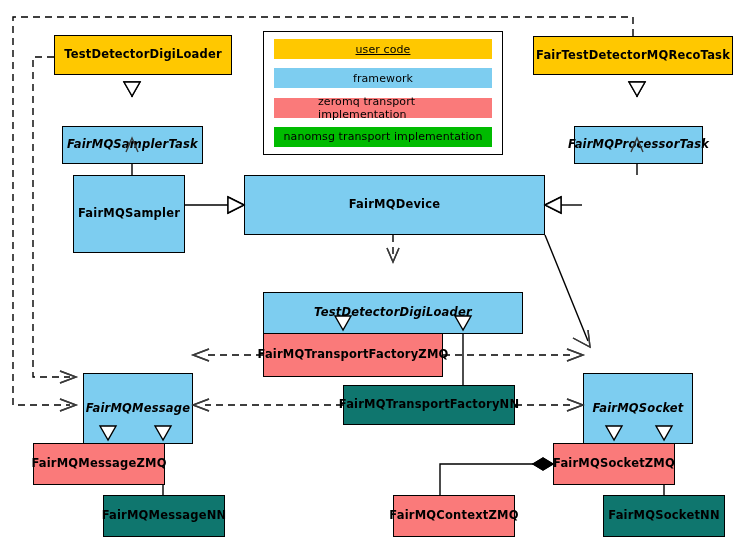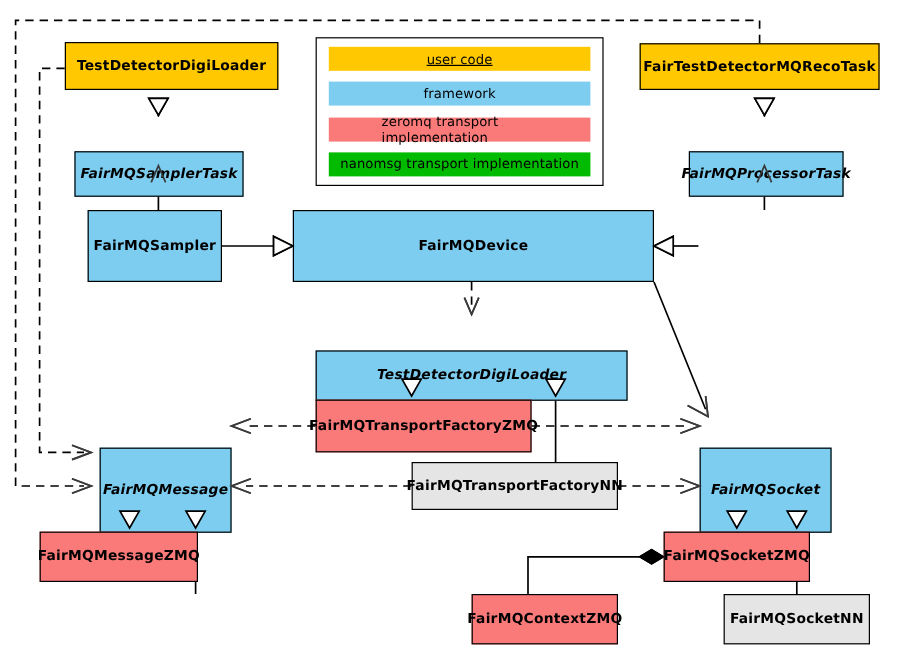--- a/index.html
+++ b/index.html
@@ -29,21 +29,21 @@
     font-weight:bold;
     letter-spacing:0.2px;
     line-height:1.15;
     z-index:5;
     padding:0 20px;
   }
   .node.abstract{ font-style:italic;margin-top:29px; }
   .c-user{ background:#ffc800; }
   .c-framework{ background:#7dcdf0; }
   .c-zmq{ background:#fa7a7a; }
-  .c-nn{ background:#e5e5e5; }
+  .c-nn{ background:#0f766e; }
 
   
   #legend{
     position:absolute;
     left:263px; top:31px;
     width:240px; height:124px;
     border:1px solid #000000;
     background:#ffffff;
     box-sizing:border-box;
     z-index:6;
@@ -193,41 +193,42 @@
     <g>
       <path class="ln" d="M440,495 L440,464 L537,464"></path>
       <polygon class="solidfill" points="553,464 543,458 533,464 543,470"></polygon>
     </g>
   </svg>
 
   <div class="node c-user" style="left:54px;top:35px;width:178px;height:40px;">TestDetectorDigiLoader</div>
 
   <div class="node c-framework abstract" style="left:62px;top:97px;width:141px;height:38px;">FairMQSamplerTask</div>
 
-  <div class="node c-framework" style="left:73px;top:175px;width:112px;height:60px;">FairMQSampler</div>
+  <div class="node c-framework" style="left:73px;top:175px;width:112px;height:78px;">FairMQSampler</div>
 
   <div class="node c-framework" style="left:244px;top:175px;width:301px;height:60px;">FairMQDevice</div>
 
 
   <div class="node c-framework abstract" style="left:574px;top:97px;width:129px;height:38px;">FairMQProcessorTask</div>
 
   <div class="node c-user" style="left:533px;top:36px;width:200px;height:39px;">FairTestDetectorMQRecoTask</div>
 
   <div class="node c-framework abstract" style="left:263px;top:263px;width:260px;height:42px;">TestDetectorDigiLoader</div>
 
   <div class="node c-zmq" style="left:263px;top:333px;width:180px;height:44px;">FairMQTransportFactoryZMQ</div>
 
   <div class="node c-nn" style="left:343px;top:385px;width:172px;height:40px;">FairMQTransportFactoryNN</div>
 
   <div class="node c-framework abstract" style="left:83px;top:344px;width:110px;height:71px;">FairMQMessage</div>
 
   <div class="node c-framework abstract" style="left:583px;top:344px;width:110px;height:71px;">FairMQSocket</div>
 
   <div class="node c-zmq" style="left:33px;top:443px;width:132px;height:42px;">FairMQMessageZMQ</div>
 
+  <div class="node c-nn" style="left:103px;top:495px;width:122px;height:42px;">FairMQMessageNN</div>
 
   <div class="node c-zmq" style="left:553px;top:443px;width:122px;height:42px;">FairMQSocketZMQ</div>
 
   <div class="node c-zmq" style="left:393px;top:495px;width:122px;height:42px;">FairMQContextZMQ</div>
 
   <div class="node c-nn" style="left:603px;top:495px;width:122px;height:42px;">FairMQSocketNN</div>
 
   <div id="legend">
     <div class="legend-row" style="background:#ffc800;text-decoration:underline;">
       <span>user code</span>

